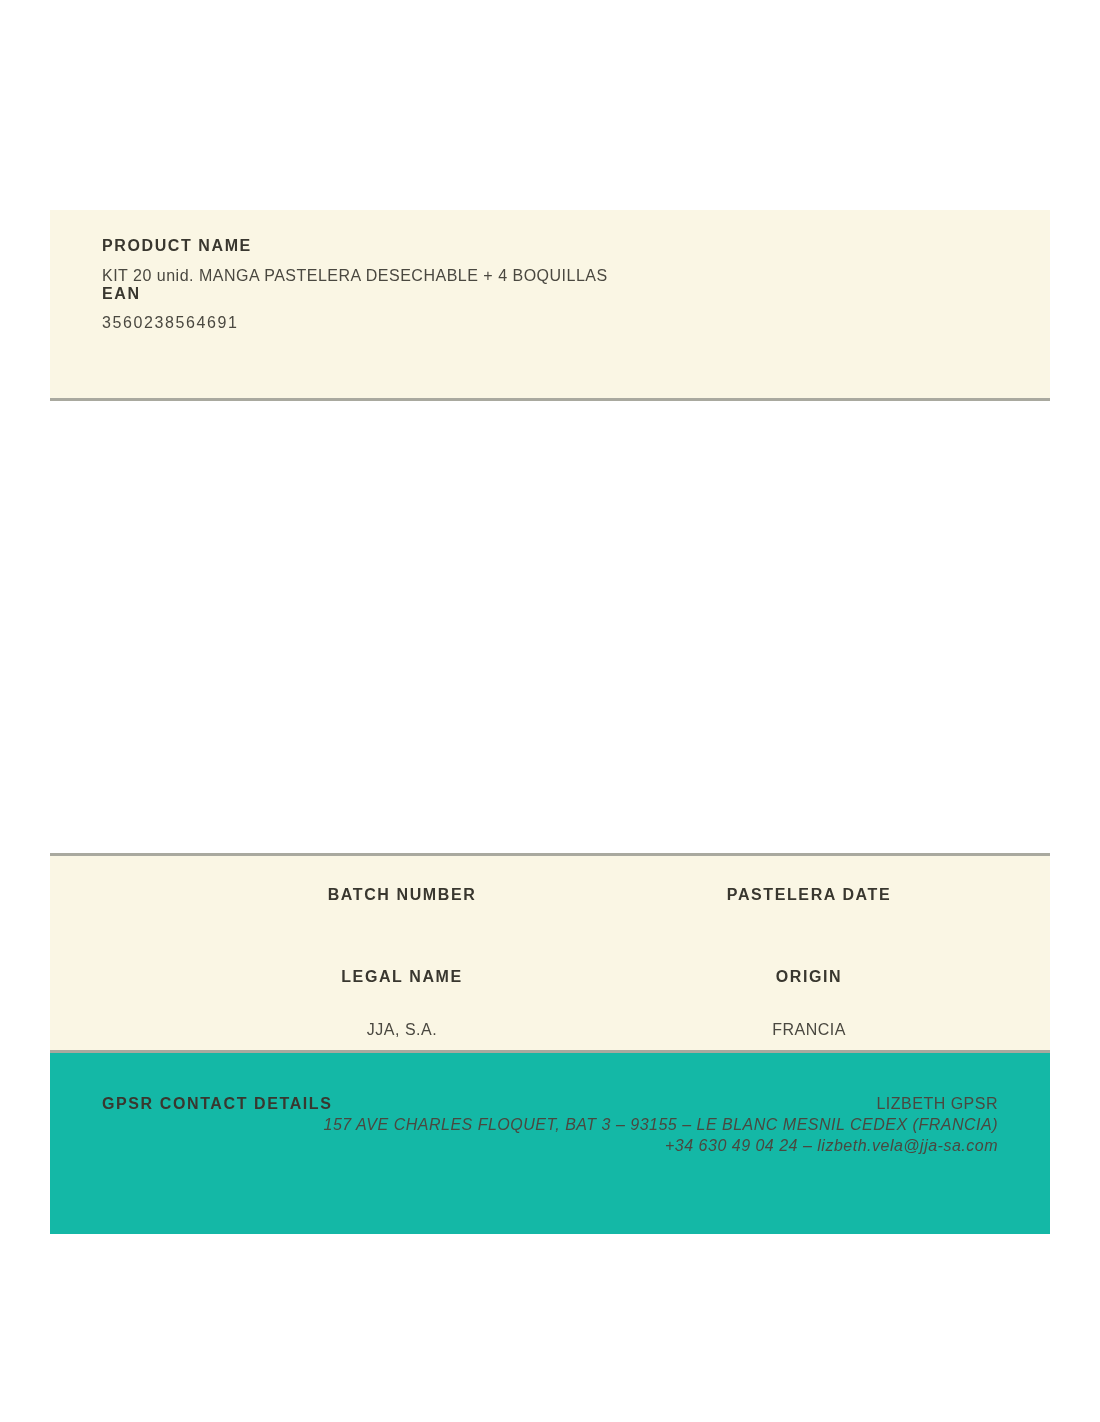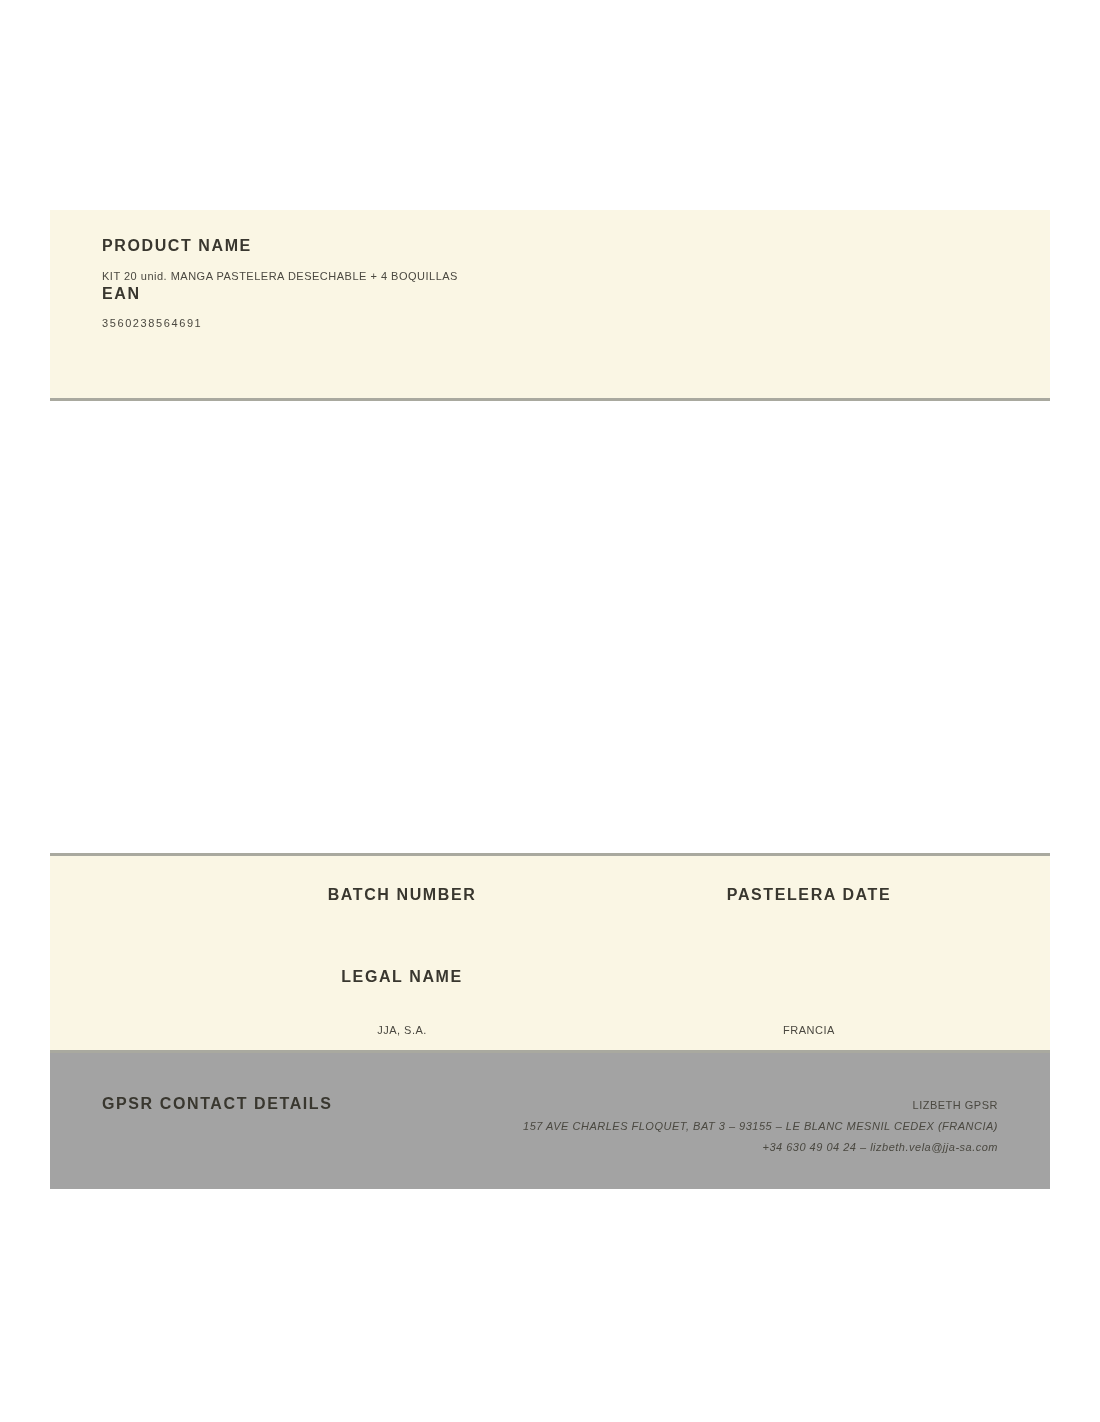--- a/index.html
+++ b/index.html
@@ -29,33 +29,33 @@
     padding: 27px 52px 12px 52px;
   }
   #trace-panel {
     top: 853px;
     height: 200px;
     border-top: 3px solid #a9a99f;
     border-bottom: 3px solid #a9a99f;
   }
   #gpsr-panel {
     top: 1053px;
-    height: 136px;
-    background: #a3a3a3;
+    height: 181px;
+    background: #14b8a6;
     padding: 42px 52px 0 52px;
   }
   .field-label {
     font-size: 16px;
     font-weight: bold;
     letter-spacing: 1.6px;
     color: #39372f;
     line-height: 18px;
   }
   .field-value {
-    font-size: 11px;
+    font-size: 16px;
     font-weight: normal;
     letter-spacing: 0.5px;
     color: #4a4840;
     line-height: 18px;
   }
   #product-name-value { margin-top: 12px; }
   #ean-label { }
   #ean-value { margin-top: 11px; letter-spacing: 1.6px; }
 
   
@@ -89,20 +89,21 @@
   <div class="field-value" id="product-name-value">KIT 20 unid. MANGA PASTELERA DESECHABLE + 4 BOQUILLAS</div>
   <div class="field-label" id="ean-label">EAN</div>
   <div class="field-value" id="ean-value">3560238564691</div>
 </section>
 
 <section class="panel" id="trace-panel">
   <div class="t-cell t-col1 t-row1 field-label">BATCH NUMBER</div>
   <div class="t-cell t-col2 t-row1 field-label">PASTELERA DATE</div>
 
   <div class="t-cell t-col1 t-row2 field-label">LEGAL NAME</div>
+  <div class="t-cell t-col2 t-row2 field-label">ORIGIN</div>
 
   <div class="t-cell t-col1 t-row3 field-value">JJA, S.A.</div>
   <div class="t-cell t-col2 t-row3 field-value">FRANCIA</div>
 </section>
 
 <section class="panel" id="gpsr-panel">
   <div class="gpsr-row">
     <div class="field-label">GPSR CONTACT DETAILS</div>
     <div class="field-value">LIZBETH GPSR</div>
   </div>

